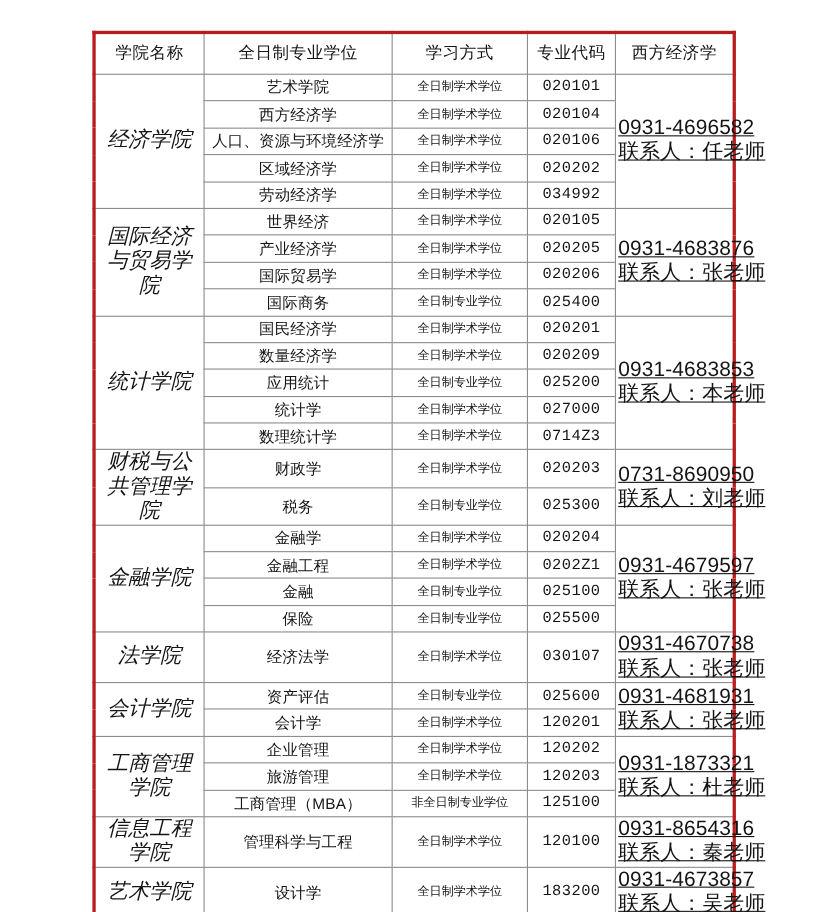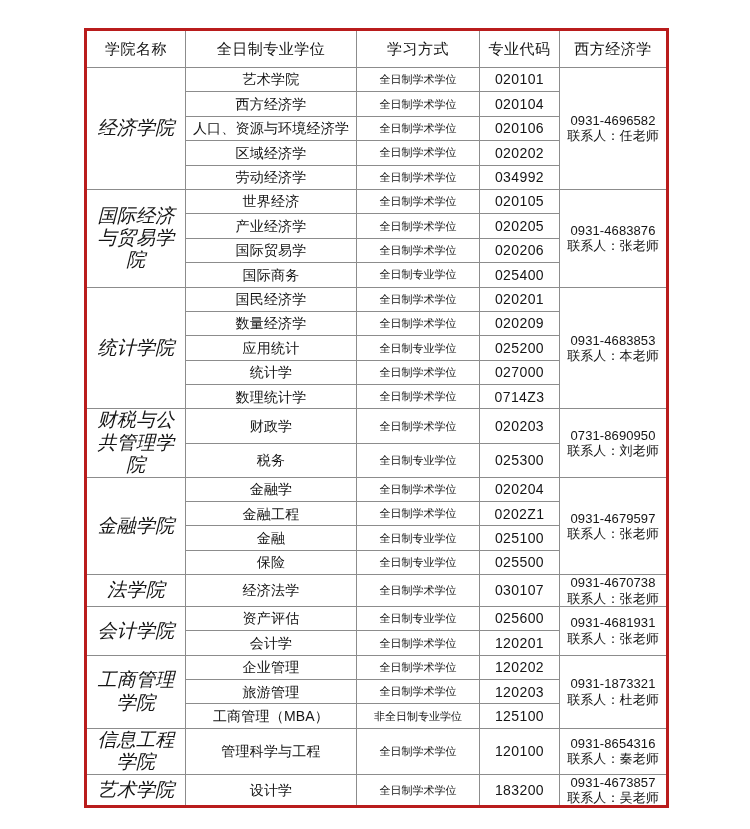--- a/index.html
+++ b/index.html
@@ -71,28 +71,29 @@
     letter-spacing: 0.2px;
   }
 
   td.mode-cell {
     font-size: 11px;
     letter-spacing: 0px;
   }
 
   td.code-cell {
     font-size: 14px;
-    font-family: Liberation Sans, sans-serif;
+    font-family: Liberation Mono, monospace;
     letter-spacing: 0.4px;
   }
 
   td.contact-cell {
-    font-size: 13px;
+    font-size: 19px;
     line-height: 1.5;
     letter-spacing: 0.1px;
+    text-decoration: underline;
   }
 
   .contact-line { display: block; white-space: nowrap; }
 </style>
 </head>
 <body>
 
 <div id="table-wrap">
   <table class="adjust-table">
     <colgroup>

